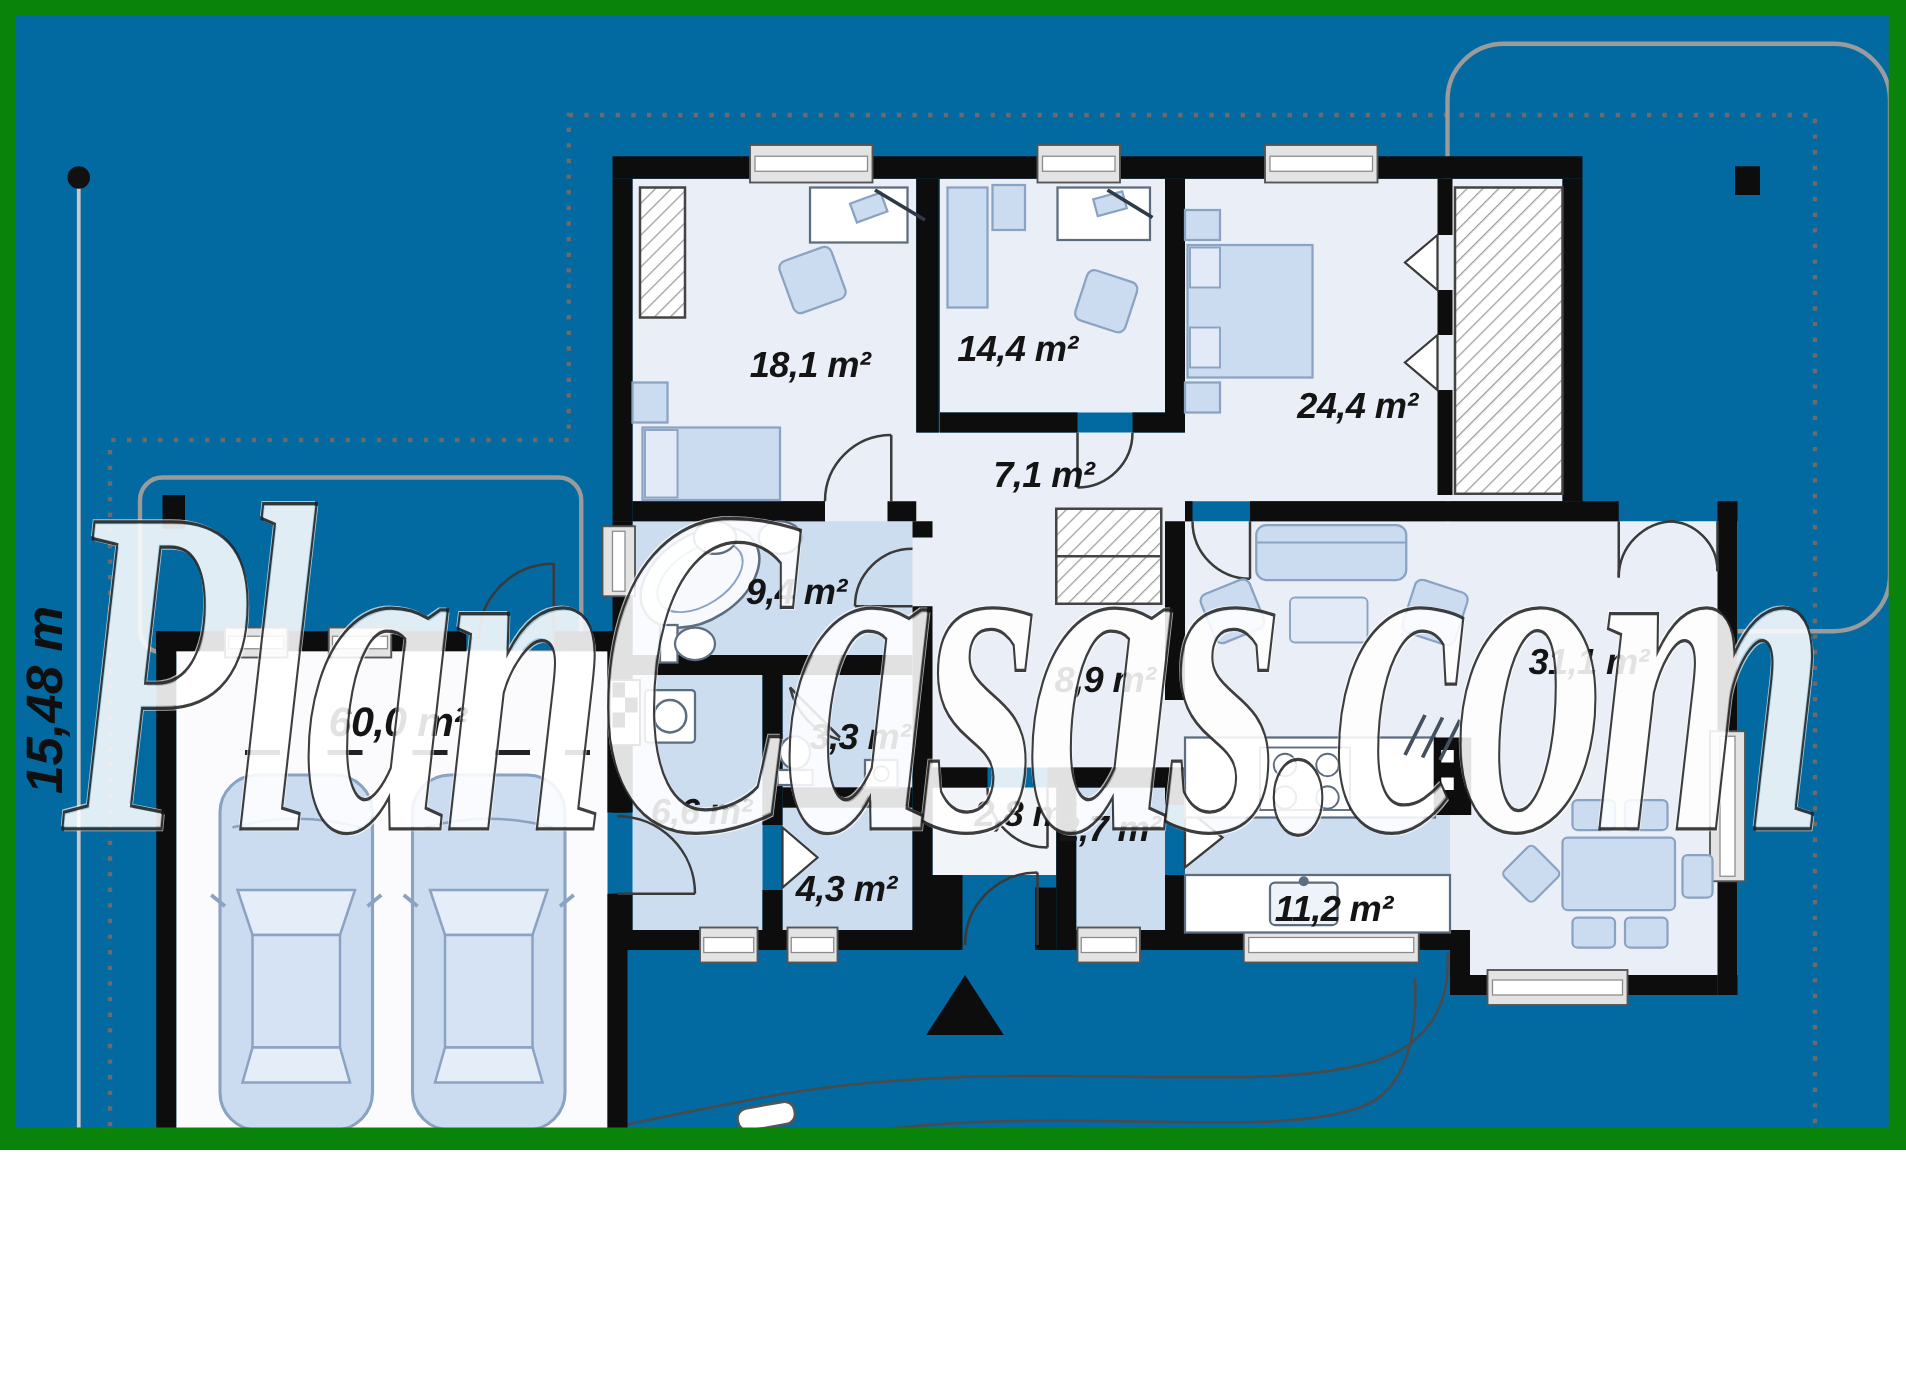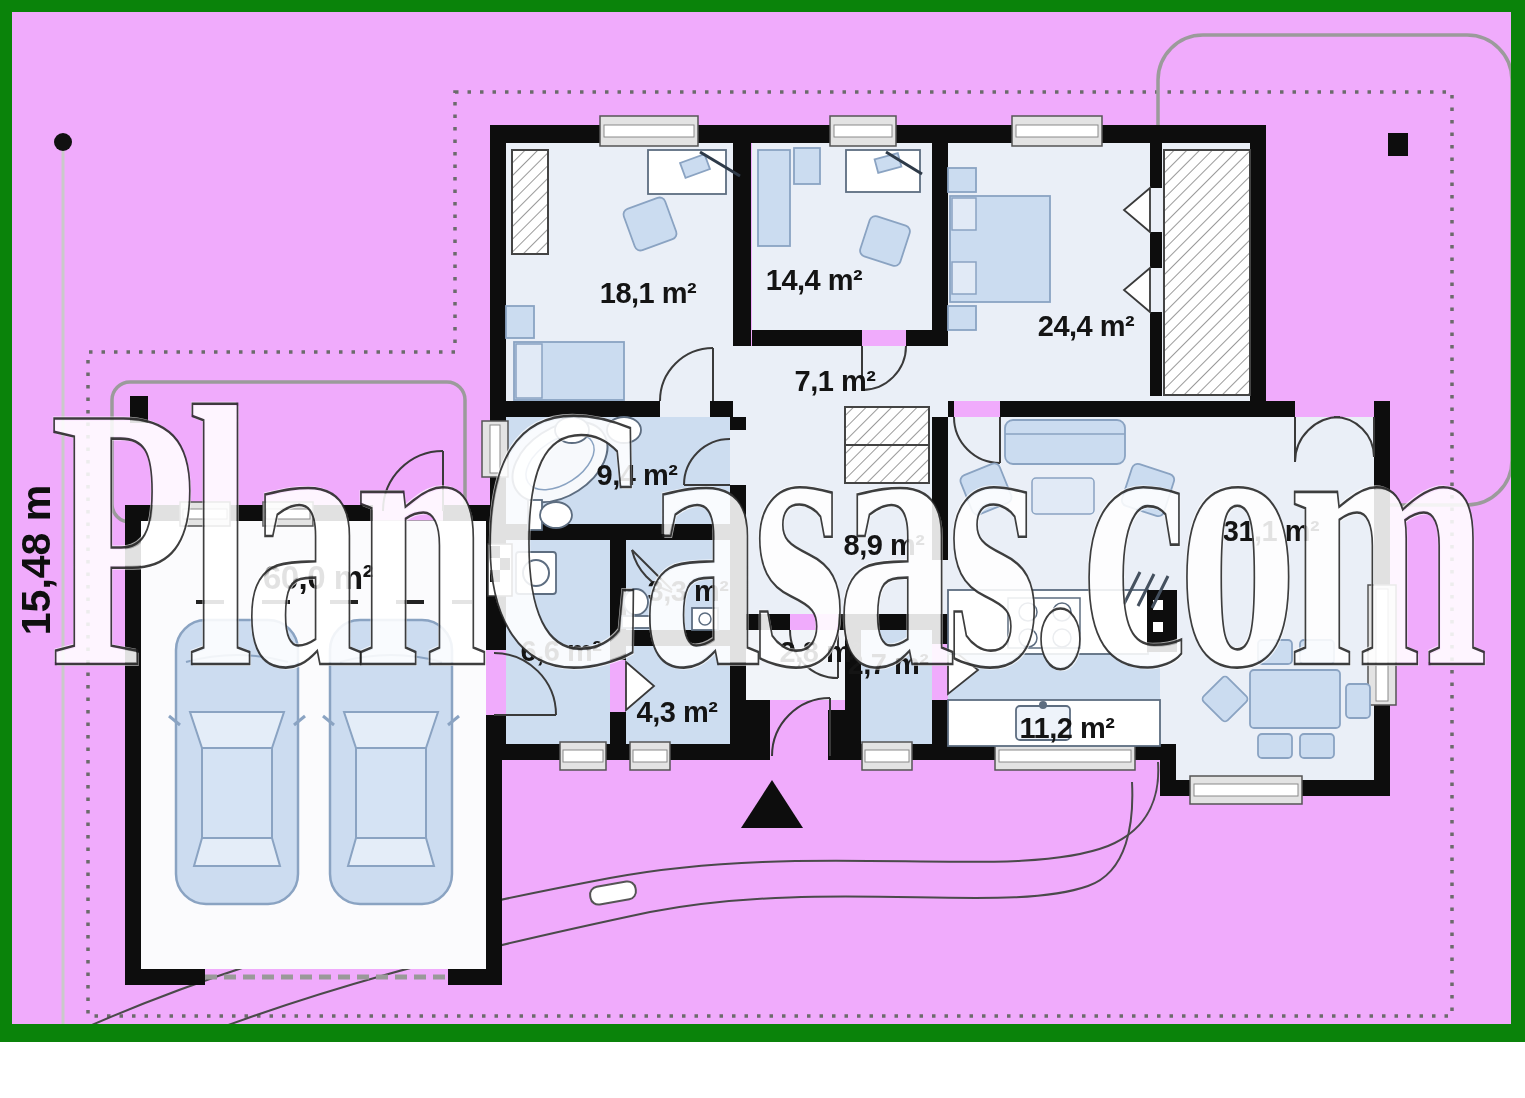--- a/index.html
+++ b/index.html
@@ -1,18 +1,19 @@
 <!DOCTYPE html>
 <html><head>
 <meta charset="utf-8">
 <style>
   html,body{margin:0;padding:0;background:#ffffff;}
   #stage{
-    position:relative;width:1525px;height:1042px;background:#f0abfc;overflow:hidden;
+    position:relative;width:1525px;height:920px;background:#0369a1;overflow:hidden;
     font-family:"Liberation Sans", sans-serif;
+    font-style:italic;
   }
   .frame{position:absolute;background:#0a830a;z-index:30;}
   #frame-top{left:0;top:0;width:1525px;height:12px;}
   #frame-left{left:0;top:0;width:12px;height:1098px;}
   #frame-right{right:0;top:0;width:14px;height:1098px;}
   #frame-bottom{left:0;bottom:0;width:1525px;height:18px;}
   svg{position:absolute;left:0;top:0;z-index:1;}
   .wall{fill:#0d0d0d;}
   .floor-l{fill:#eaeff7;}
   .floor-b{fill:#cdddf0;}

